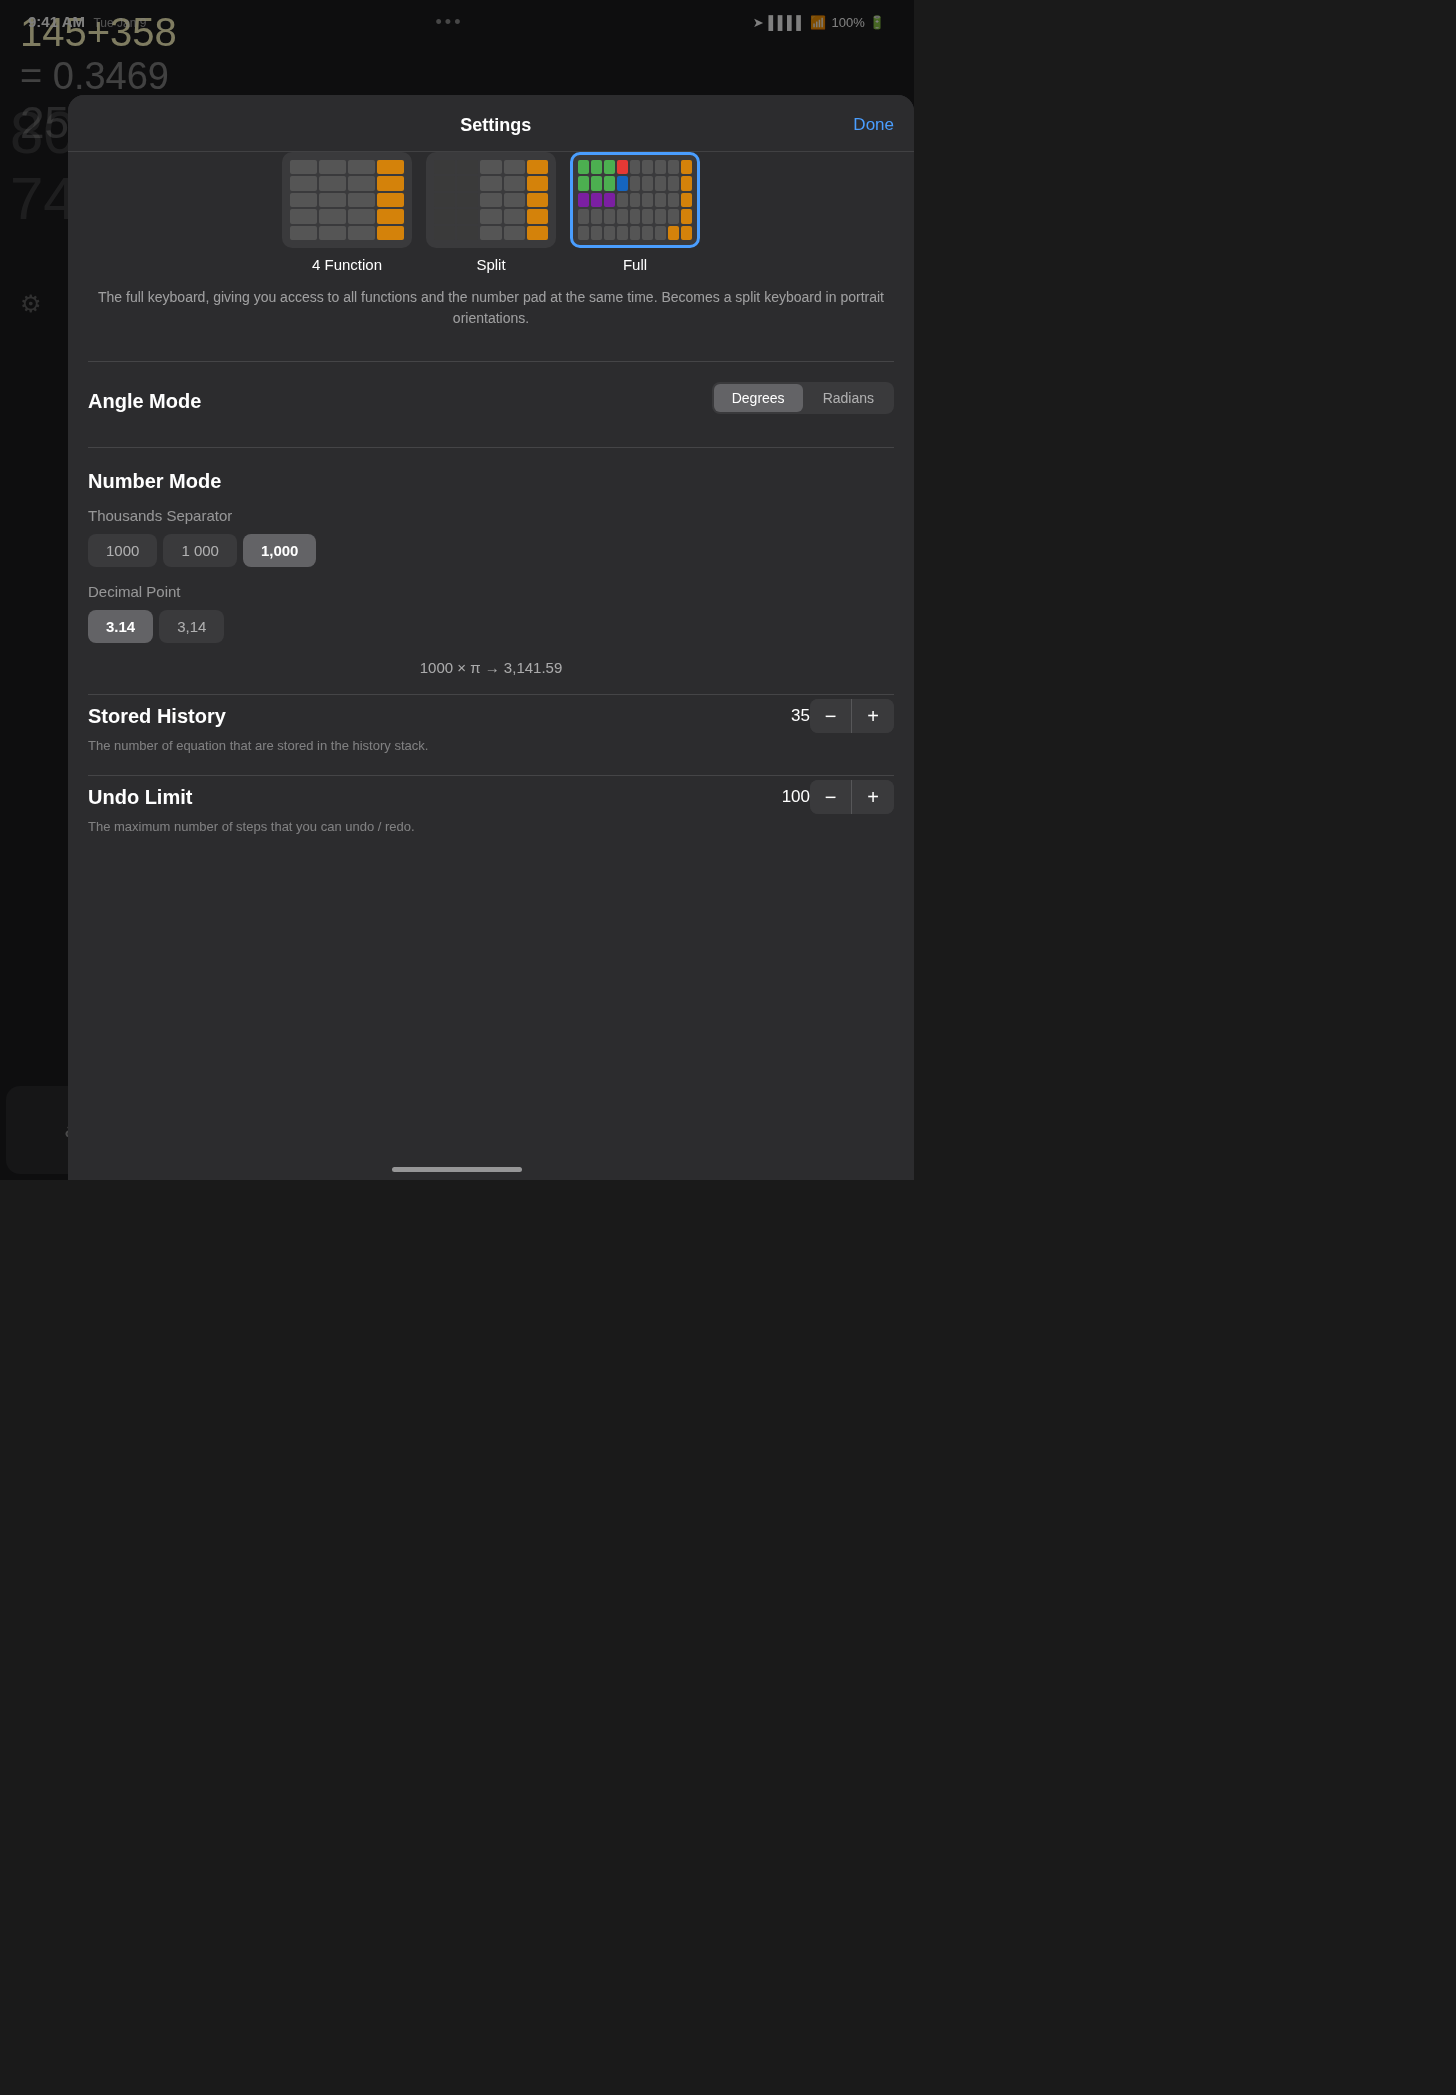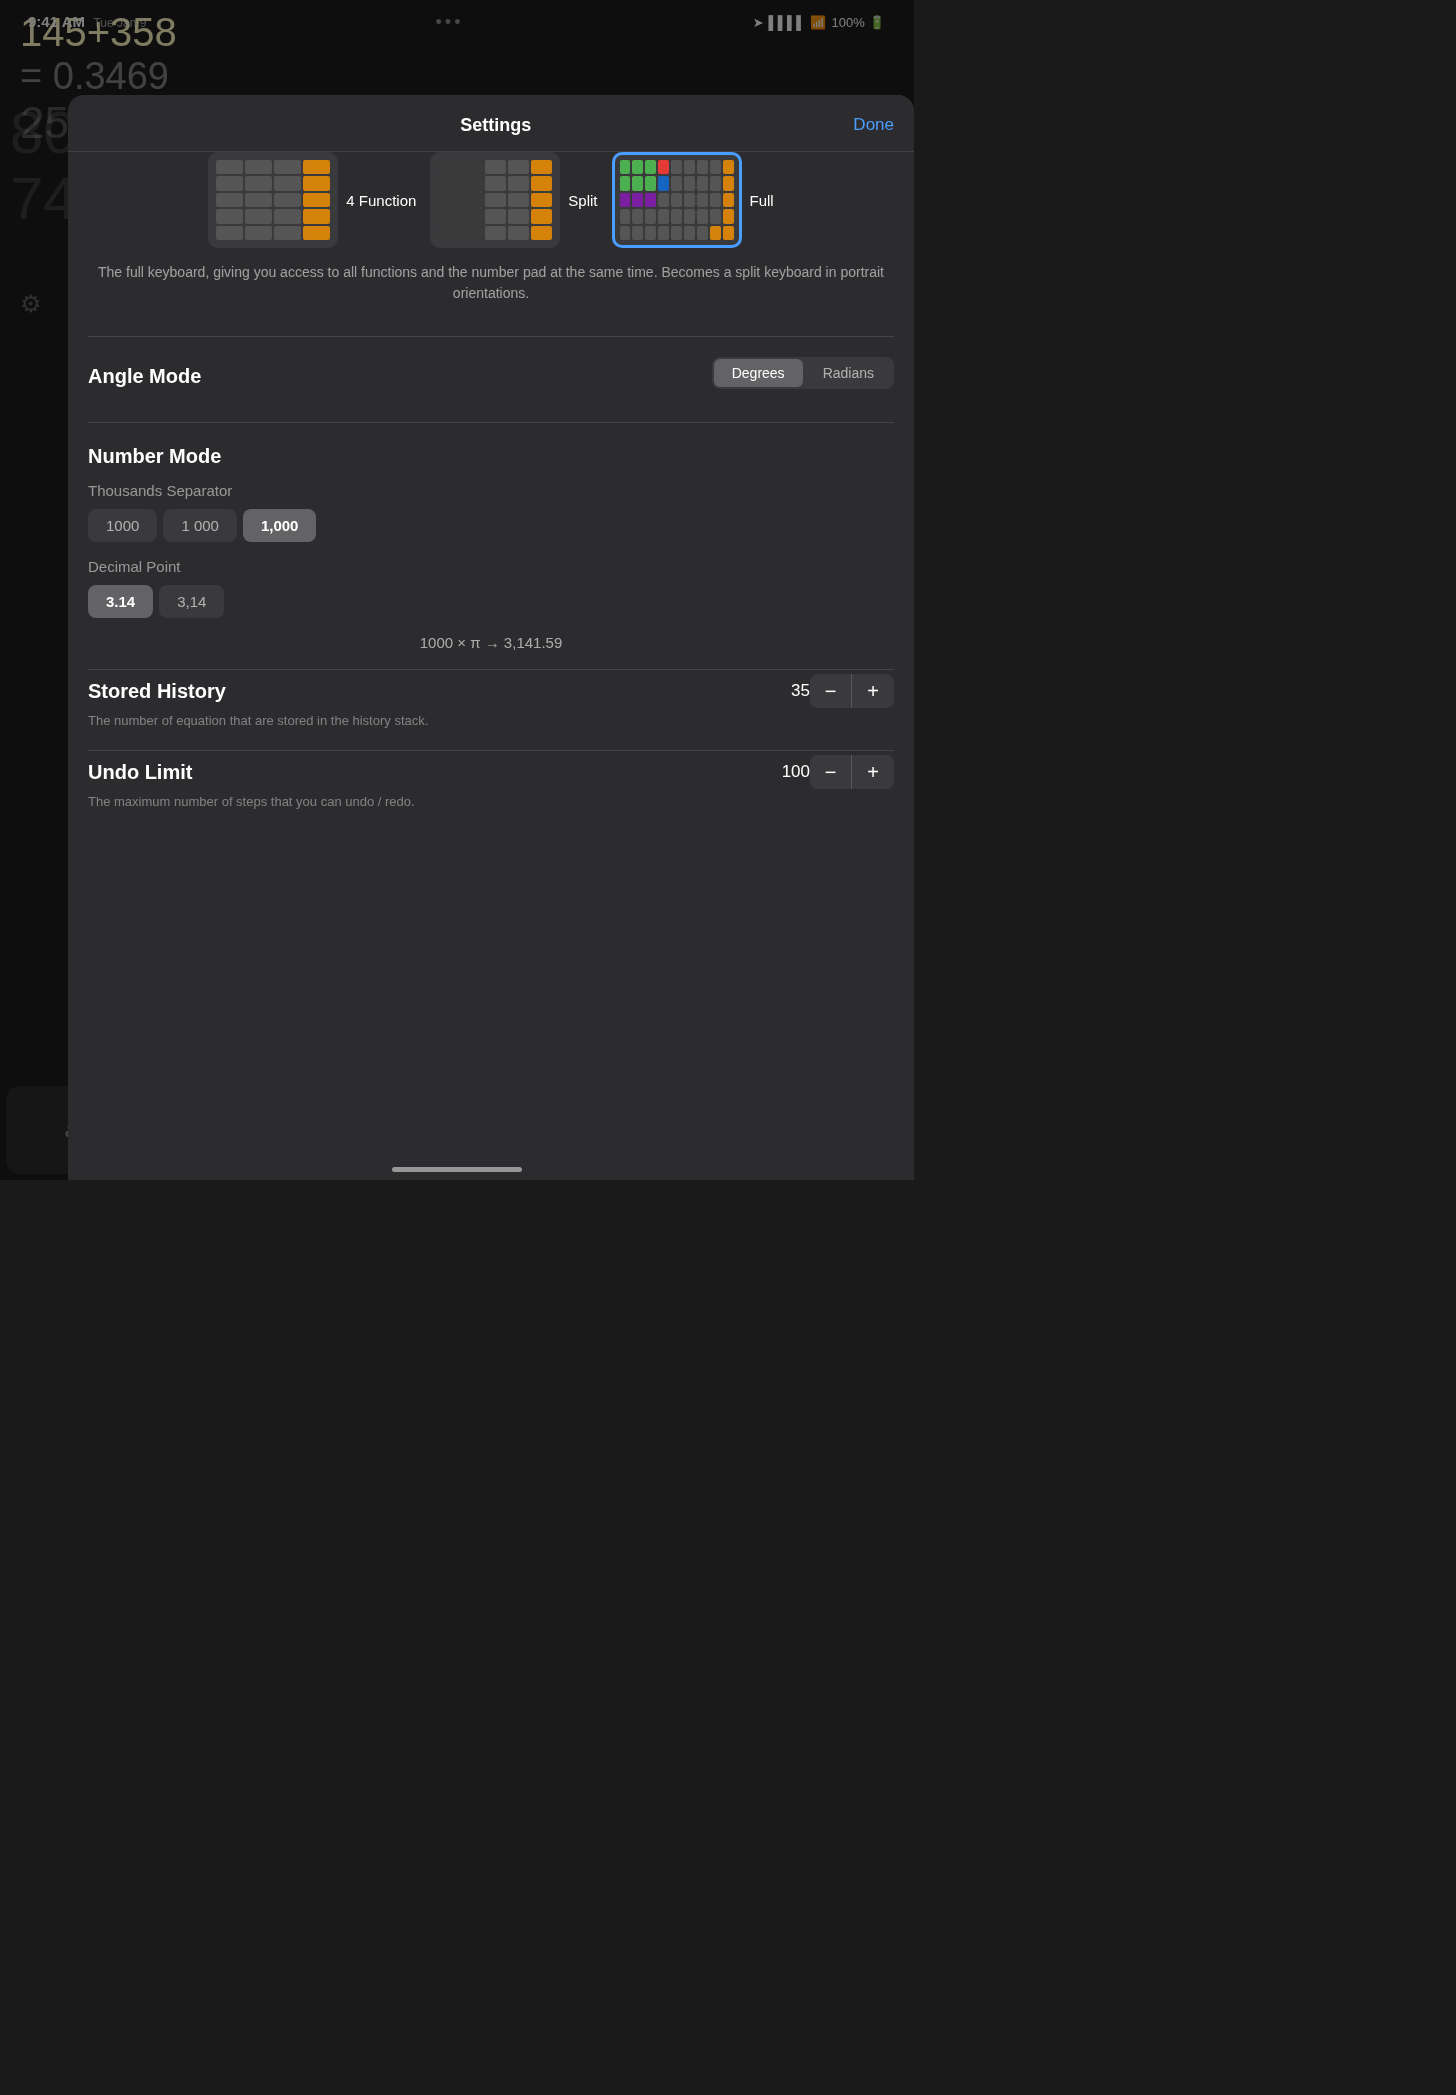--- a/index.html
+++ b/index.html
@@ -162,21 +162,21 @@
     
     .keyboard-options {
       display: flex;
       gap: 14px;
       margin-bottom: 14px;
       justify-content: center;
     }
 
     .keyboard-option {
       display: flex;
-      flex-direction: row;
+      flex-direction: column;
       align-items: center;
       gap: 8px;
       cursor: pointer;
     }
 
     .keyboard-preview {
       width: 130px;
       height: 96px;
       border-radius: 10px;
       overflow: hidden;

